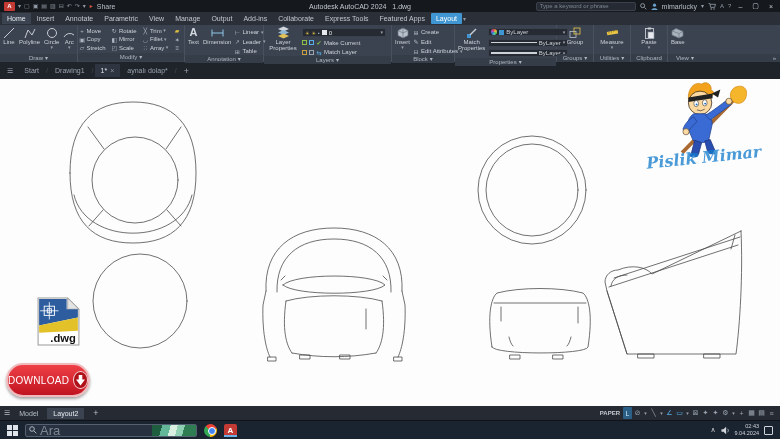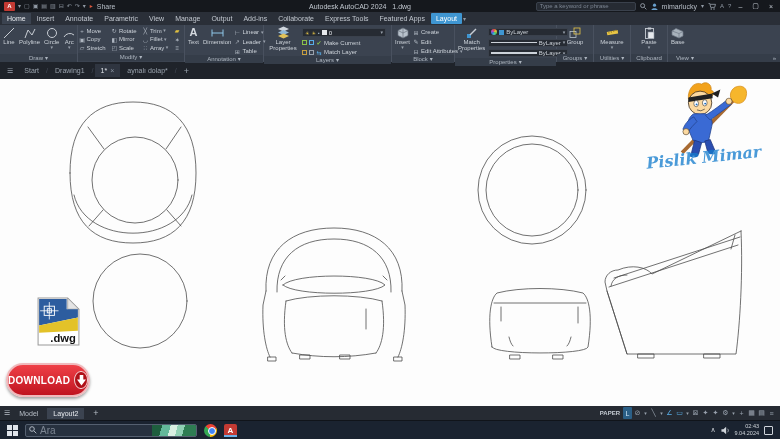--- a/index.html
+++ b/index.html
@@ -53,38 +53,38 @@
 .ftab.active{background:#2f3540;color:#e0e4e9}
 .fsl{color:#454c58;font-size:7px}
 .fx{color:#8a93a0}
 
 #canvas{position:absolute;top:79px;left:0;right:0;height:327px;background:#fdfdfd}
 #drawings{position:absolute;inset:0}
 #logo{position:absolute;right:0;top:2px;width:136px;height:104px}
 #logo-text{position:absolute;left:2px;top:66px;width:132px;font-family:"DejaVu Serif",serif;font-style:italic;font-weight:bold;font-size:16px;color:#4a9ad8;transform:rotate(-6deg);white-space:nowrap}
 #dwgicon{position:absolute;left:36px;top:218px;width:45px;height:49px}
 #dlbtn{position:absolute;left:6px;top:284px;width:84px;height:34px;border-radius:17px;background:linear-gradient(#ef4047,#c01420);border:2px solid #f0b9bc;box-shadow:0 2px 3px rgba(0,0,0,.35);display:flex;align-items:center;justify-content:center;gap:4px}
-#dlbtn .dltxt{color:#fff;font-weight:bold;font-size:10px;letter-spacing:.3px}
+#dlbtn .dltxt{color:#fff;font-weight:normal;font-size:10px;letter-spacing:.3px}
 #dlbtn .dlcirc{width:18px;height:18px;border-radius:50%;background:#b01018;border:1.5px solid #f3d4d6;display:flex;align-items:center;justify-content:center}
 
 #statusbar{top:406px;height:15px;background:#262b33;font-size:7px;color:#b8bfc8;padding:0 4px;gap:3px;border-bottom:1px solid #10141a}
 .ltab{padding:2px 6px}
 .ltab.active{background:#3b4350;color:#e9ecf0}
 #stright{margin-left:auto;display:flex;align-items:center;gap:1px}
 .paperlbl{font-size:6px;font-weight:bold;color:#c6ccd4;margin-right:2px}
 .sic{min-width:9px;height:12px;display:flex;align-items:center;justify-content:center;font-size:7px;color:#97a0ac}
 .sic.on{color:#58aee8}
 .sic.onbg{background:#2b5f86;color:#cfe7f8;border-radius:1px}
 .sic.dd2{min-width:5px;font-size:5px}
 
 #taskbar{top:421px;height:18px;background:#1a2330;gap:7px;padding:0 7px}
 .winlogo{width:11px;height:11px;display:grid;grid-template-columns:5px 5px;grid-template-rows:5px 5px;gap:1px}
 .winlogo span{background:#dfe4ea}
 #tsearch{display:flex;align-items:center;background:#27313f;border:1px solid #556070;border-radius:2px;height:13px;width:172px;overflow:hidden}
-#tsearch input{background:transparent;border:0;outline:0;color:#d5dae1;font-size:10px;flex:1;min-width:0;padding:0 3px}
+#tsearch input{background:transparent;border:0;outline:0;color:#d5dae1;font-size:13px;flex:1;min-width:0;padding:0 3px}
 .waterfall{width:44px;height:13px;flex:0 0 auto;background:linear-gradient(105deg,#1e5e3e 0 22%,#63b89a 22% 40%,#d8efe2 40% 55%,#8fd0b4 55% 70%,#2e7d53 70%)}
 .chrome{width:13px;height:13px;border-radius:50%;background:conic-gradient(from -50deg,#ea4335 0 33%,#fbbc05 0 66%,#34a853 0 100%);position:relative}
 .chrome::after{content:"";position:absolute;left:3.5px;top:3.5px;width:6px;height:6px;border-radius:50%;background:#4285f4;border:1px solid #fff}
 .acadico{width:13px;height:13px;background:#c23a33;border-radius:2px;color:#fff;font-size:8px;font-weight:bold;display:flex;align-items:center;justify-content:center}
 .activebar{position:absolute;bottom:0;width:13px;height:2px;background:#6ab0e8}
 #tray{margin-left:auto;display:flex;align-items:center;gap:5px;color:#cfd4da}
 .clock{font-size:5.5px;text-align:right;line-height:1.2;color:#cfd4da}
 .trayglyph{font-size:7px;color:#cfd4da}
 .notif{width:9px;height:9px;border:1px solid #cfd4da;border-radius:1px}
 </style>

